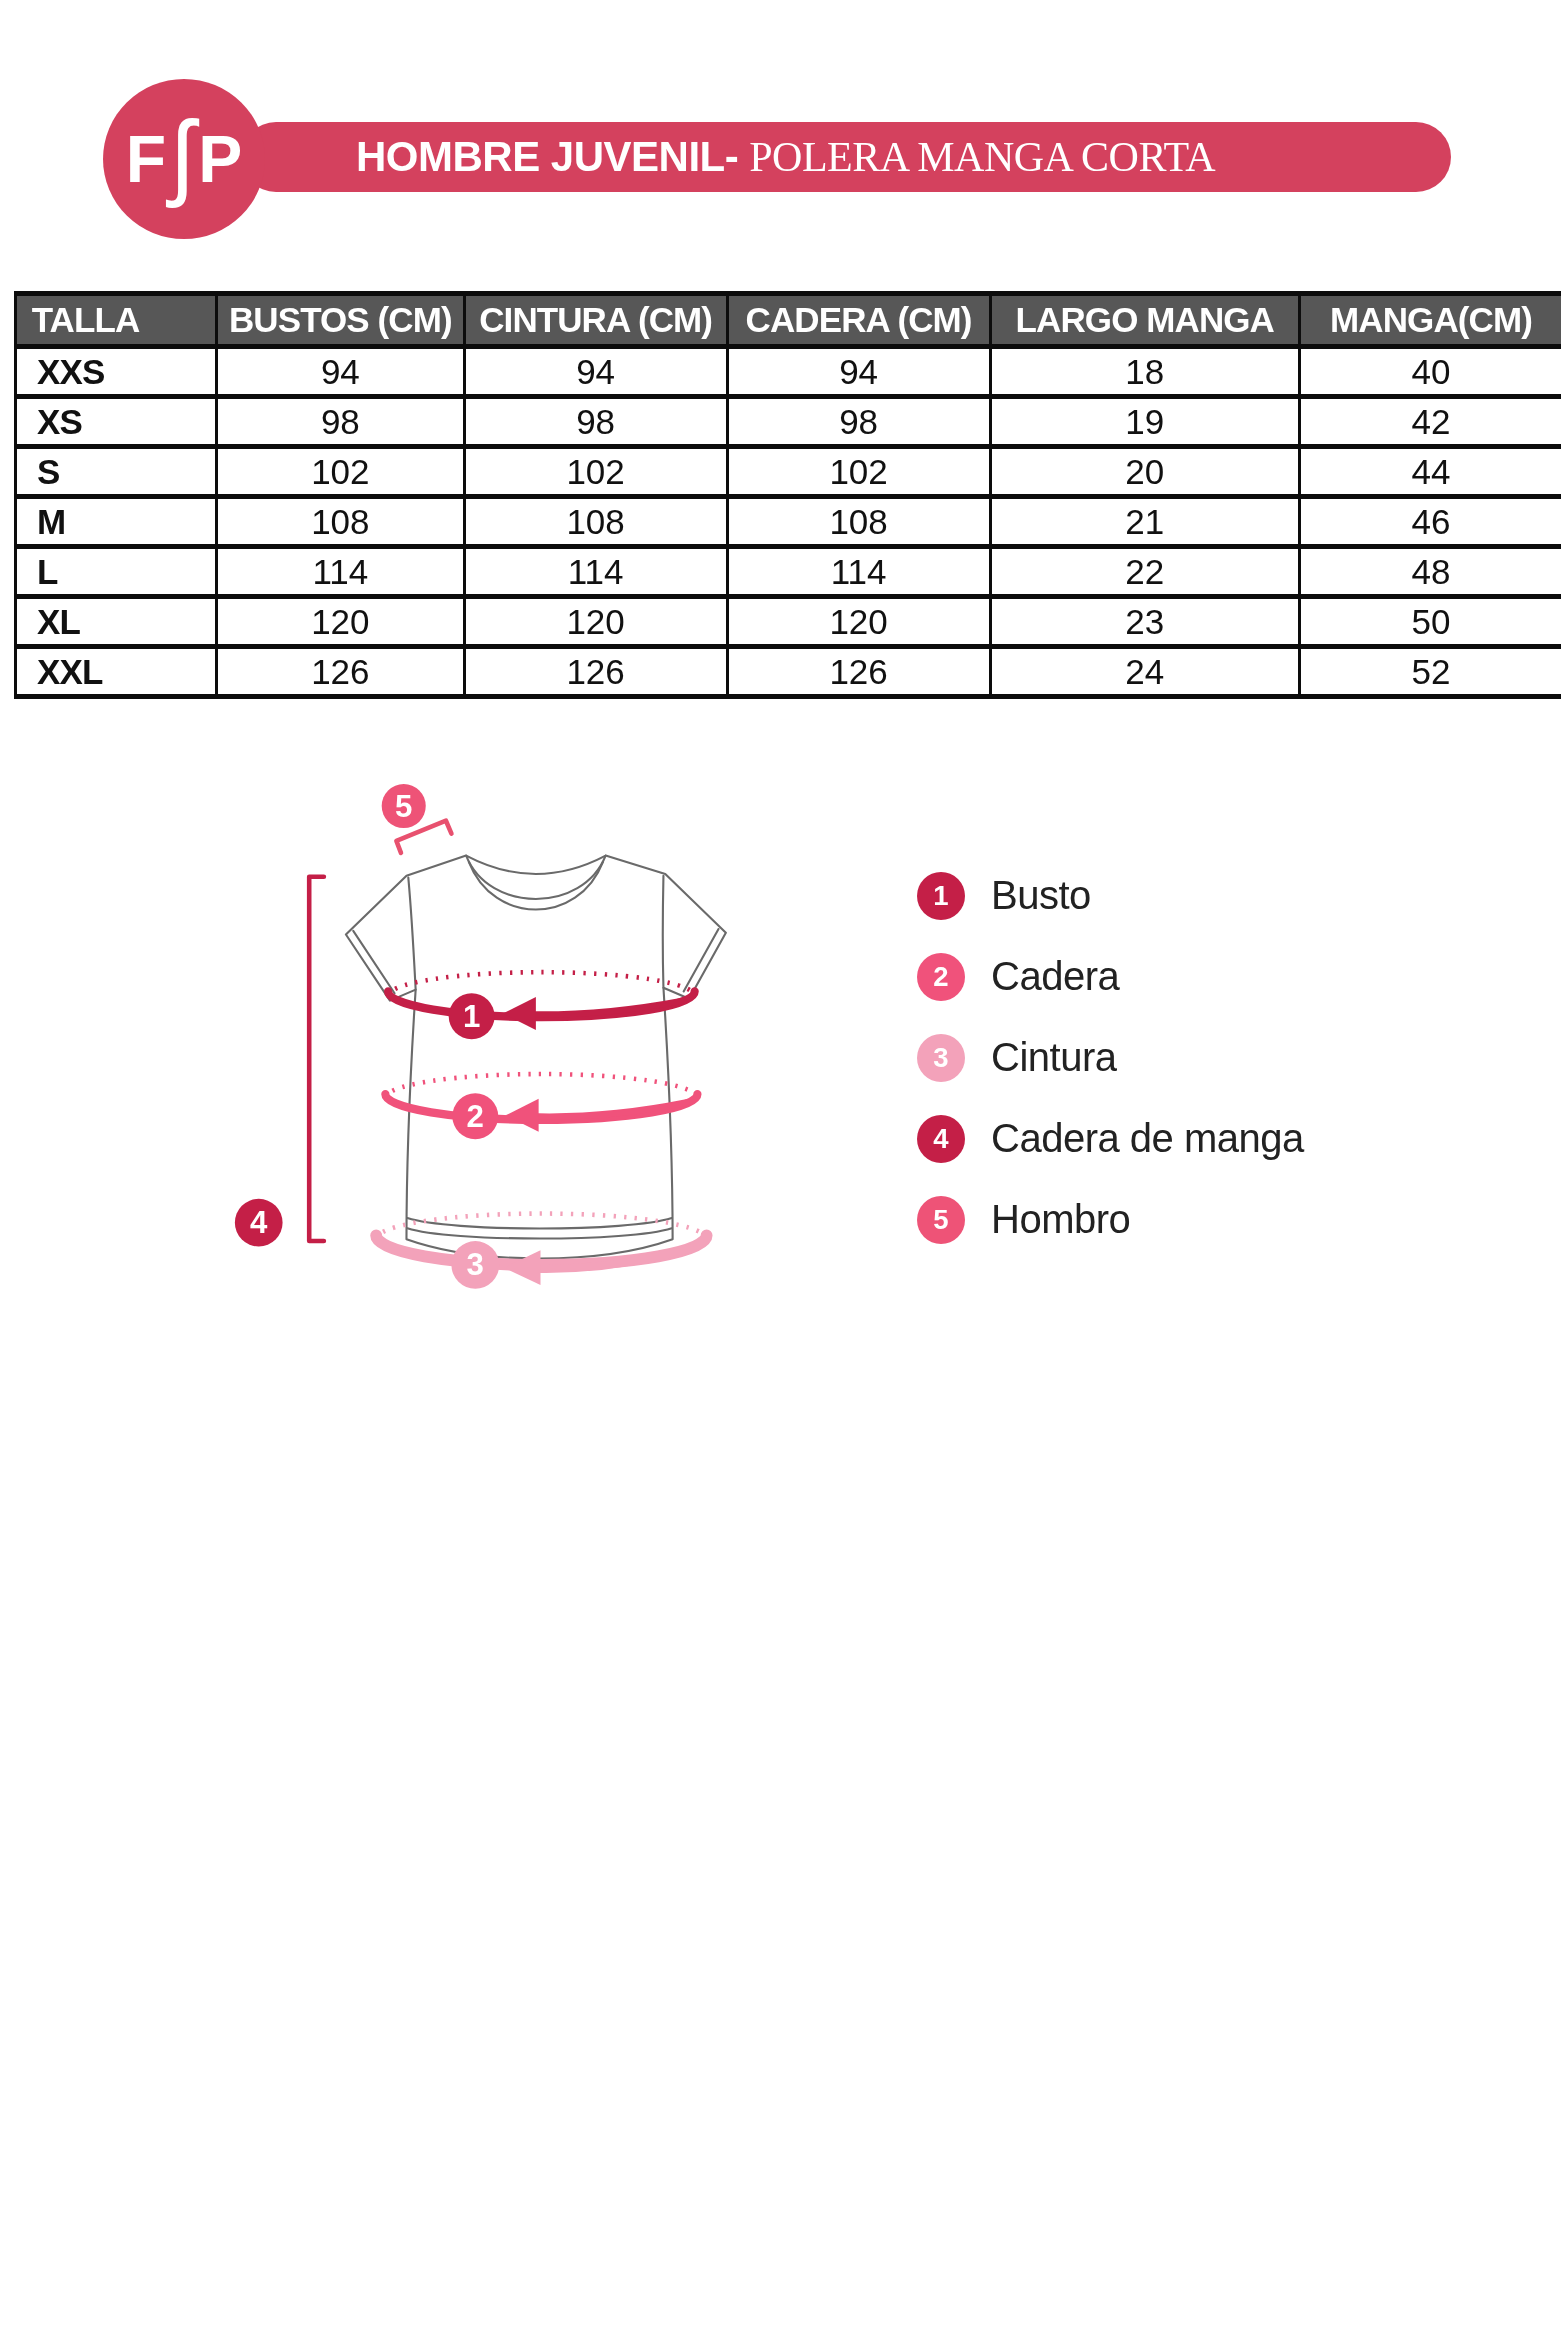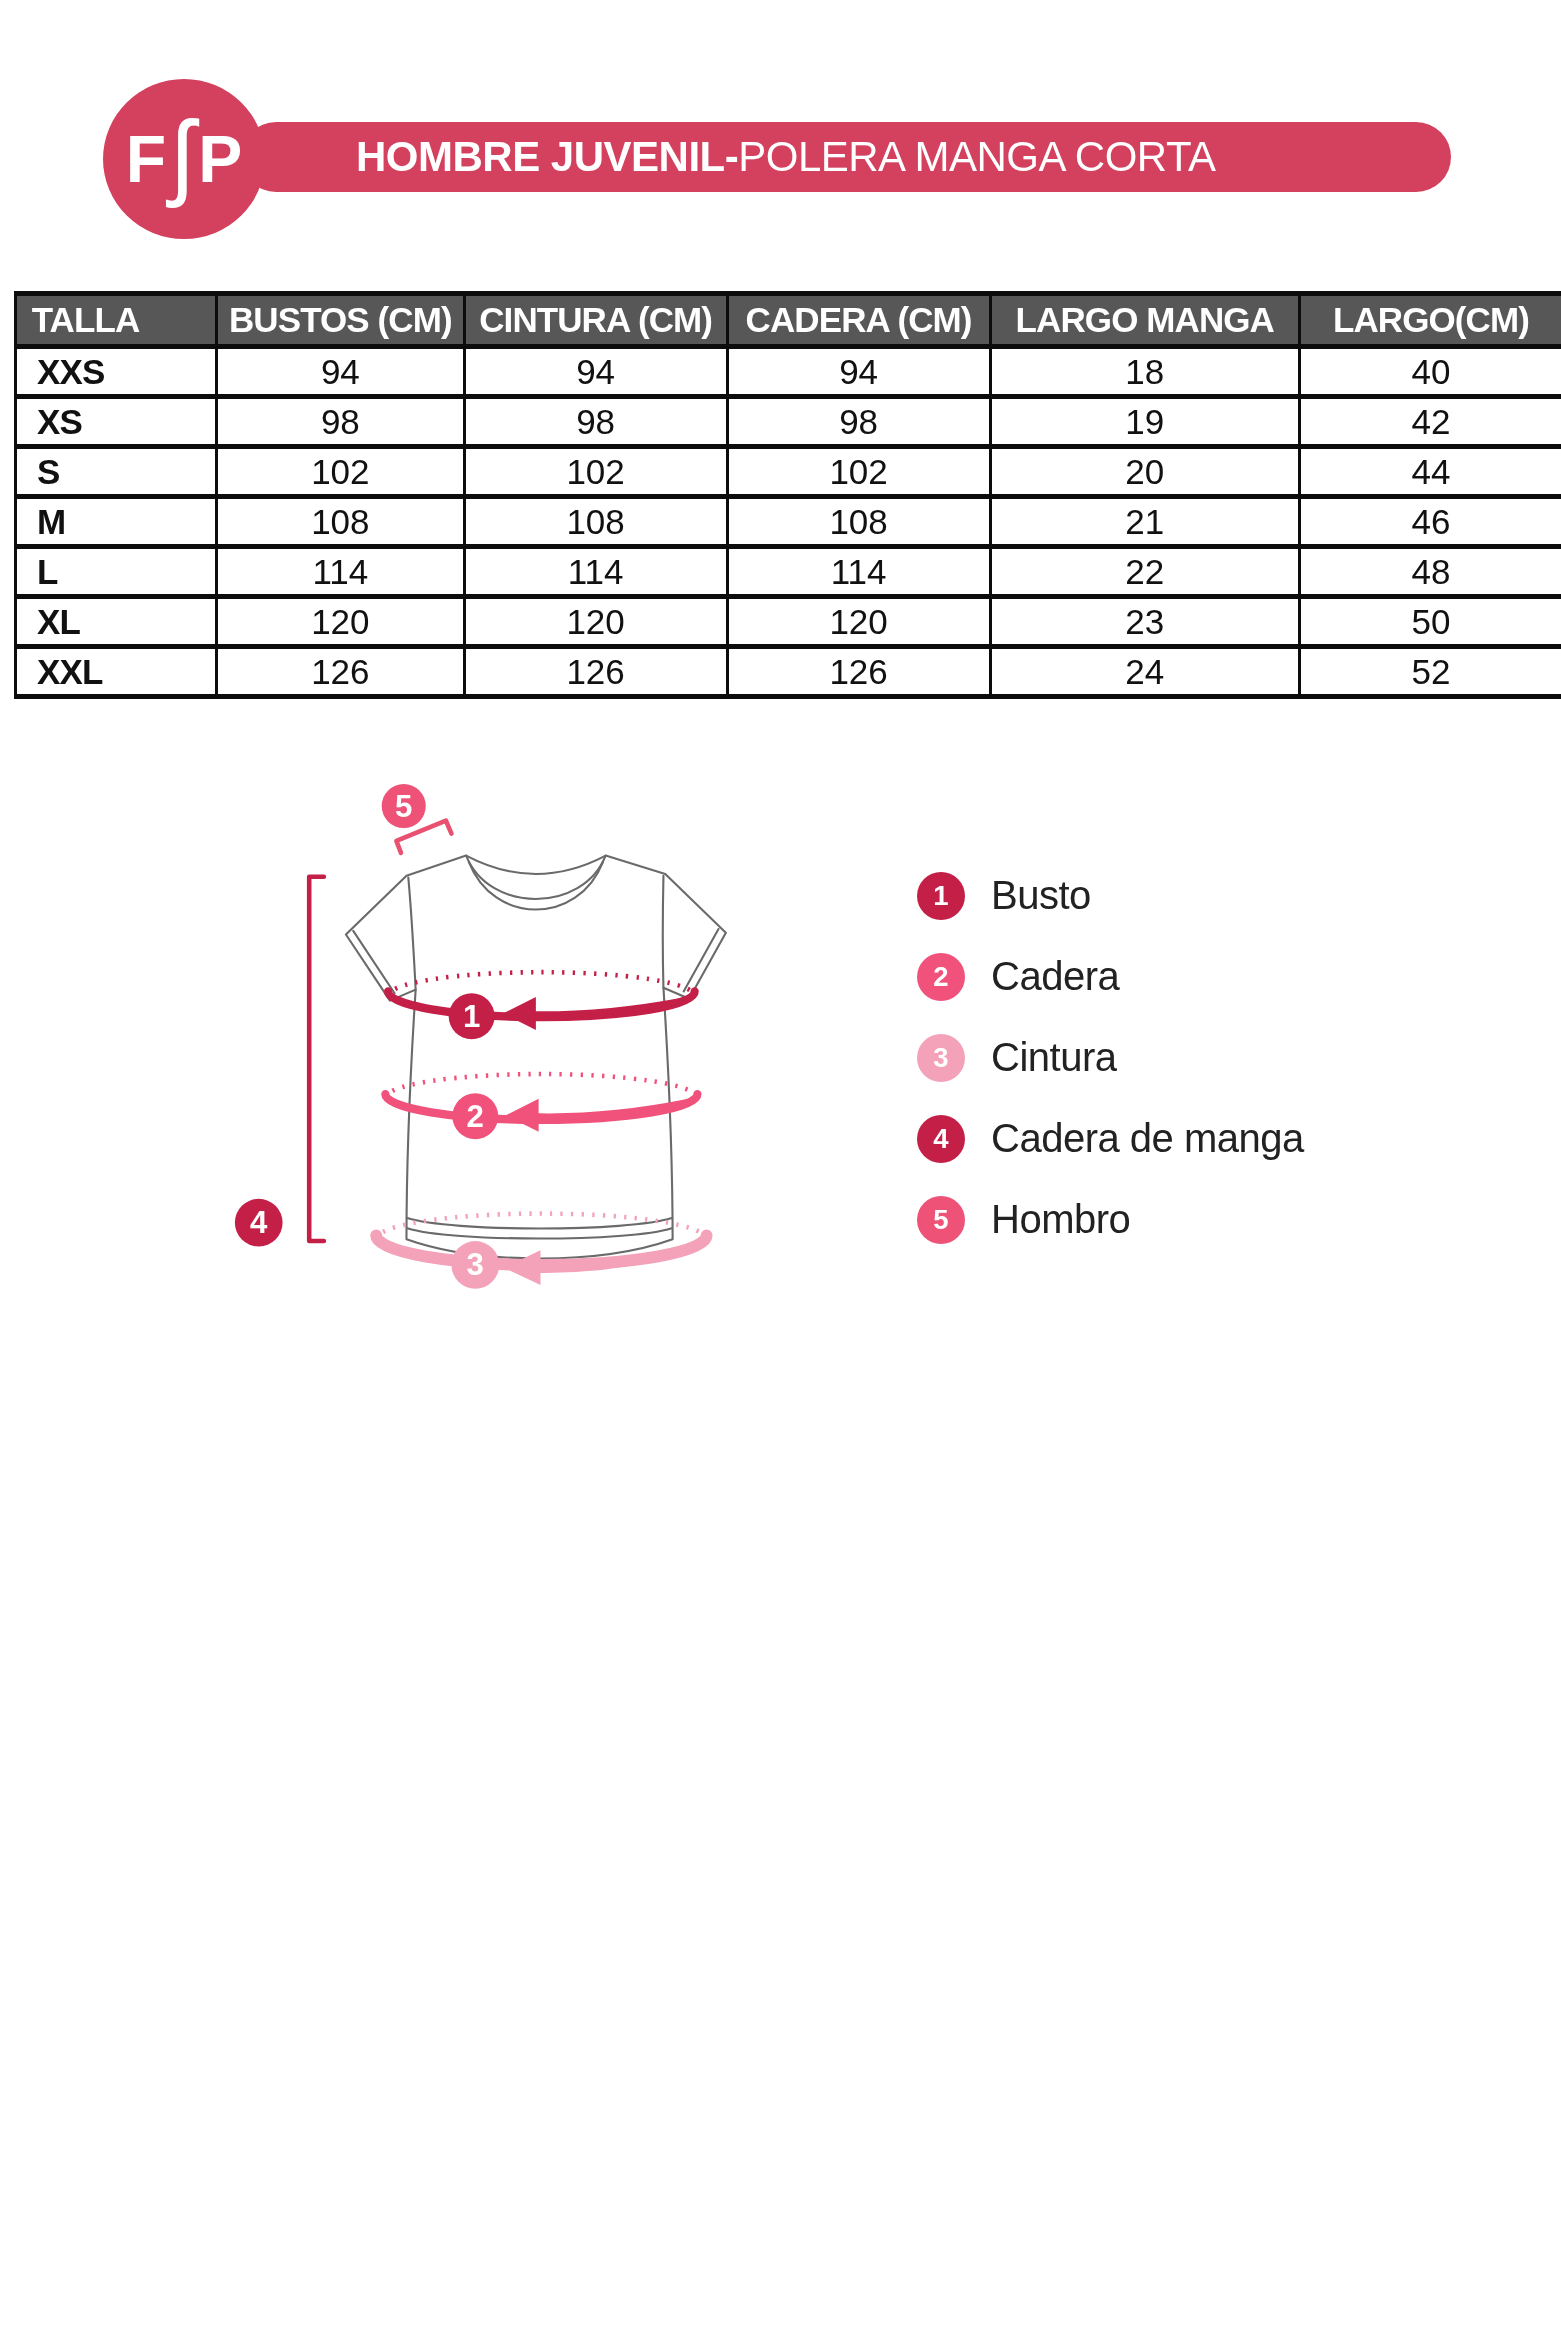--- a/index.html
+++ b/index.html
@@ -4,21 +4,21 @@
 <style>
   html,body{margin:0;padding:0;background:#fff;}
   #page{position:relative;width:1561px;height:2342px;background:#fff;overflow:hidden;
         font-family:"Liberation Sans","DejaVu Sans",sans-serif;}
 
   
   .banner{position:absolute;left:241px;top:122px;width:1210px;height:70px;
           background:#D4415E;border-radius:35px;display:flex;align-items:center;}
   .banner-text{padding-left:115px;color:#fff;font-size:42px;letter-spacing:-0.5px;white-space:nowrap;}
   .banner-text .bold{font-weight:700;}
-  .banner-text .reg{font-weight:400;}
+  .banner-text .reg{font-weight:400;margin-left:11px;font-family:Liberation Serif, serif;}
   .logo-circle{position:absolute;left:103px;top:79px;width:162px;height:160px;border-radius:50%;
           background:#D4415E;display:flex;align-items:center;justify-content:center;color:#fff;}
   .logo-circle .lg{font-size:66px;font-weight:700;line-height:1;}
   .logo-circle .esh{font-size:96px;font-weight:400;line-height:1;margin:0 5.5px;transform:translateY(-3.7px);}
 
   
   table.sizes{position:absolute;left:14px;top:291px;width:1550px;border-collapse:collapse;
               table-layout:fixed;}
   table.sizes th,table.sizes td{border:solid #0c0c0c;border-width:5.5px 3.7px;overflow:hidden;}
   table.sizes th{background:#575757;color:#fff;font-size:35px;font-weight:700;height:48px;
@@ -63,21 +63,21 @@
         <col style="width:20%">
         <col style="width:17%">
     </colgroup>
     <thead>
       <tr>
         <th class="first">TALLA</th>
         <th>BUSTOS (CM)</th>
         <th>CINTURA (CM)</th>
         <th>CADERA (CM)</th>
         <th>LARGO MANGA</th>
-        <th>LARGO(CM)</th>
+        <th>MANGA(CM)</th>
       </tr>
     </thead>
     <tbody>
       <tr>
         <td class="size">XXS</td>
         <td>94</td>
         <td>94</td>
         <td>94</td>
         <td>18</td>
         <td>40</td>

